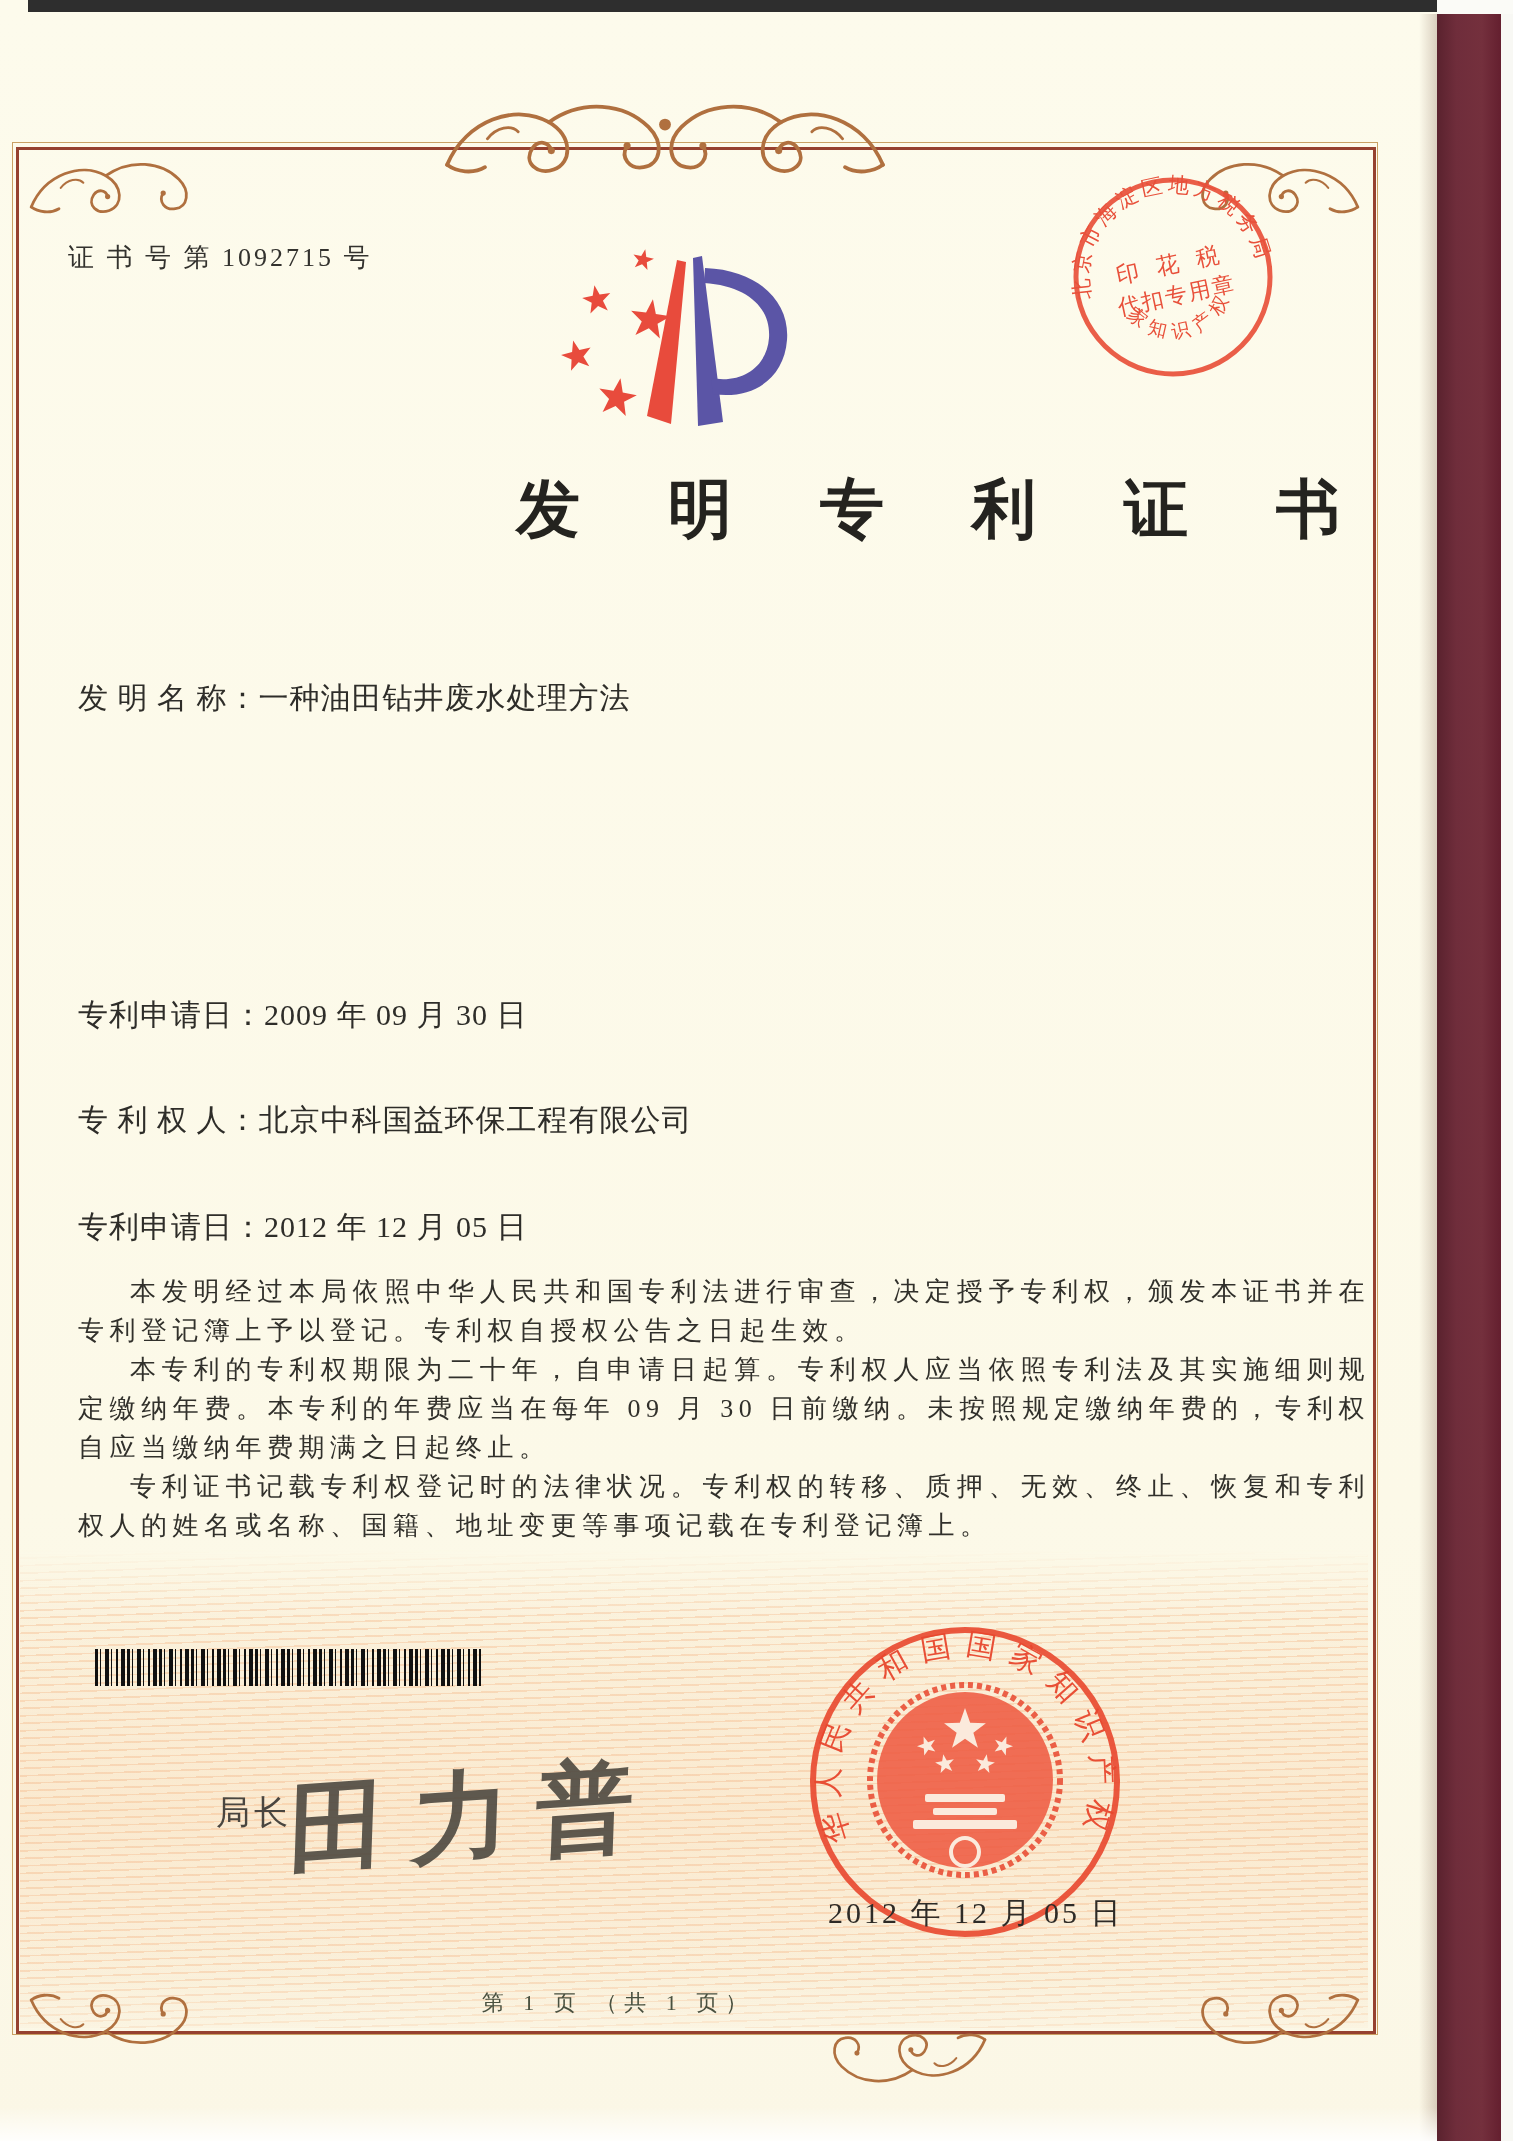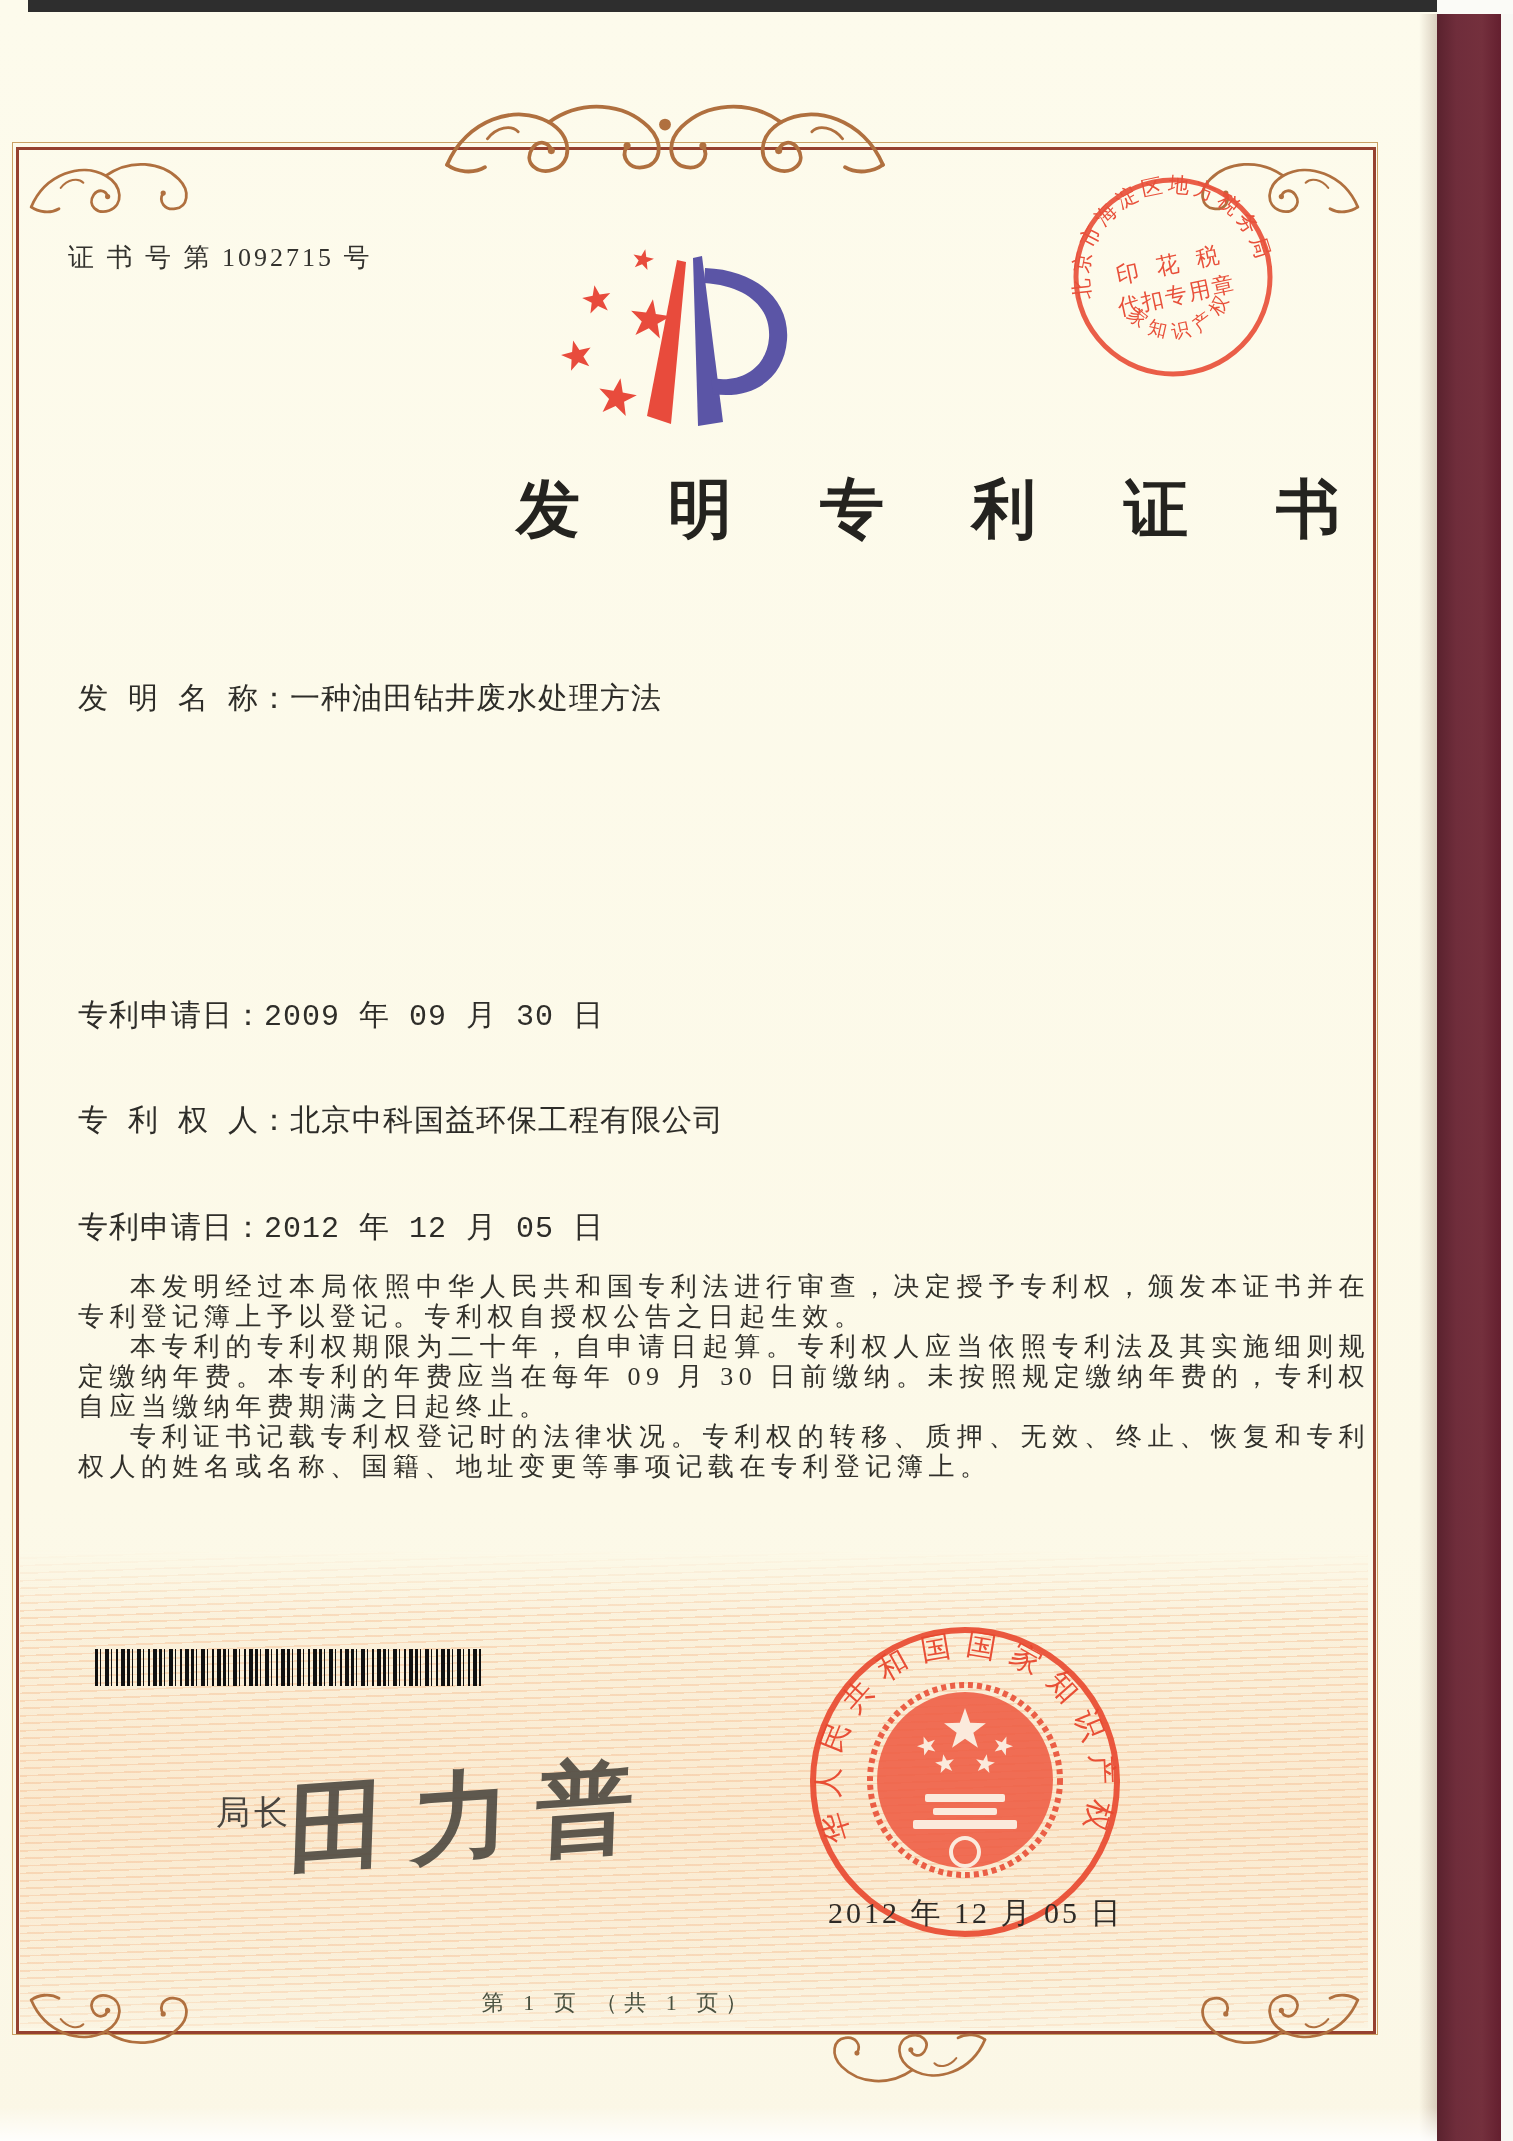--- a/index.html
+++ b/index.html
@@ -26,23 +26,23 @@
        repeating-linear-gradient(178deg,
          rgba(242,166,112,0.30) 0px, rgba(242,166,112,0.30) 1.6px,
          rgba(255,244,222,0) 1.6px, rgba(255,244,222,0) 7.5px),
        linear-gradient(180deg, rgba(248,205,160,0.10), rgba(247,198,150,0.30) 55%, rgba(248,205,160,0.12));
      -webkit-mask-image:linear-gradient(180deg,transparent 0%,#000 14%,#000 88%,rgba(0,0,0,0.55) 100%);
      mask-image:linear-gradient(180deg,transparent 0%,#000 14%,#000 88%,rgba(0,0,0,0.55) 100%);}
   
   #cert-no{left:68px;top:240px;font-size:26px;letter-spacing:3px;color:#33322e;}
   #title{left:12px;top:466px;width:1364px;text-align:right;font-size:64px;font-weight:bold;
          letter-spacing:36px;padding-left:36px;box-sizing:border-box;color:#24231f;}
-  .field-row{position:absolute;left:78px;font-size:30px;color:#2e2d29;letter-spacing:1px;white-space:nowrap;font-family:Liberation Mono, monospace;}
+  .field-row{position:absolute;left:78px;font-size:30px;color:#2e2d29;letter-spacing:1px;white-space:nowrap;}
   #paragraphs{left:78px;top:1272px;width:1292px;}
-  #paragraphs p{margin:0;text-indent:2em;font-size:26px;line-height:30px;letter-spacing:5.5px;
+  #paragraphs p{margin:0;text-indent:2em;font-size:26px;line-height:39px;letter-spacing:5.5px;
                 text-align:justify;color:#31302b;}
   #barcode{left:95px;top:1649px;width:386px;height:37px;
      background:repeating-linear-gradient(90deg,
         #101010 0 3px,transparent 3px 5px,#101010 5px 6px,transparent 6px 10px,
         #101010 10px 14px,transparent 14px 16px,#101010 16px 17px,transparent 17px 21px,
         #101010 21px 23px,transparent 23px 26px,#101010 26px 30px,transparent 30px 32px);}
   #sig-title{left:216px;top:1790px;font-size:34px;letter-spacing:4px;color:#4a4640;}
   #sig-name{left:288px;top:1752px;font-size:98px;letter-spacing:26px;font-weight:600;color:#49453d;
             transform:rotate(-4deg) skewX(-6deg);opacity:.88;}
   #seal-date{left:828px;top:1893px;font-size:30px;letter-spacing:3px;color:#2e2b27;}

